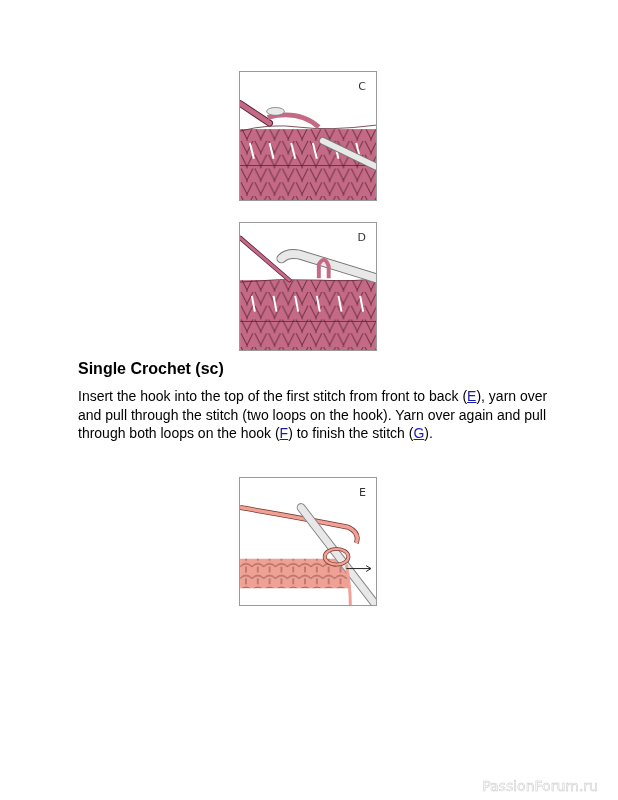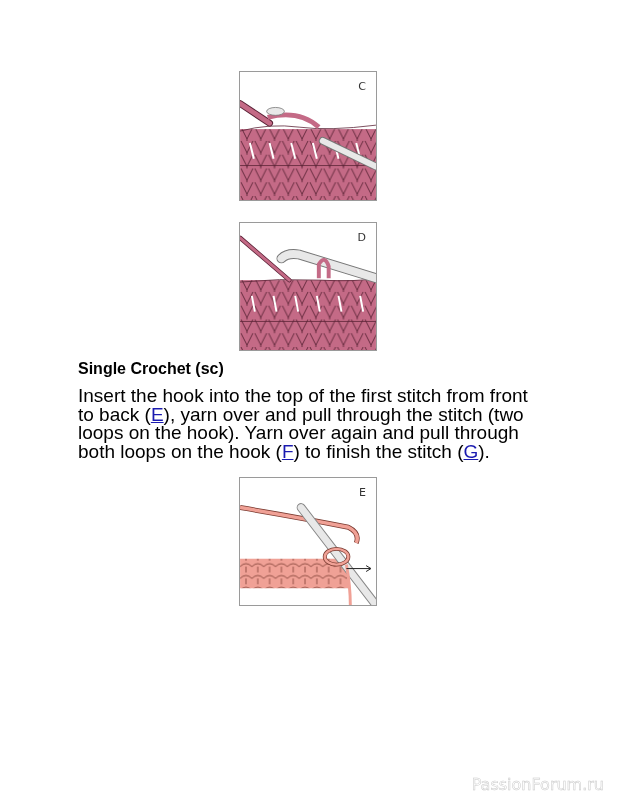--- a/index.html
+++ b/index.html
@@ -4,23 +4,23 @@
 <style>
   html, body { margin:0; padding:0; background:#ffffff; }
   body { width:618px; height:800px; position:relative; overflow:hidden; font-family:"Liberation Sans", sans-serif; }
   .fig { position:absolute; left:239px; width:138px; border:1px solid #9a9a9a; background:#fff; overflow:hidden; box-sizing:border-box; }
   .fig svg { position:absolute; left:0; top:0; width:100%; height:100%; }
   .fig-label { position:absolute; right:10px; top:8px; font-size:11px; color:#333; font-family:"DejaVu Sans", sans-serif; }
   #fig-c { top:71px; height:130px; }
   #fig-d { top:222px; height:129px; }
   #fig-e { top:477px; height:129px; }
   .heading { position:absolute; left:78px; top:360px; font-size:16px; font-weight:bold; color:#000; margin:0; }
-  .para { position:absolute; left:78px; top:387px; width:470px; font-size:19px; line-height:18.6px; color:#000; margin:0; }
+  .para { position:absolute; left:78px; top:387px; width:470px; font-size:14px; line-height:18.6px; color:#000; margin:0; }
   .para a { color:#1a1ab0; text-decoration:underline; }
-  .watermark { position:absolute; right:14px; bottom:6px; font-size:16px; color:#fff; -webkit-text-stroke:0.5px #c8c8c8; font-family:"DejaVu Sans", sans-serif; }
+  .watermark { position:absolute; right:20px; bottom:6px; font-size:14px; color:#fff; -webkit-text-stroke:0.5px #c8c8c8; font-family:"DejaVu Sans", sans-serif; }
 </style>
 </head>
 <body>
 
 <div class="fig" id="fig-c">
   <svg viewBox="0 0 138 130">
     <defs>
       <pattern id="stC" width="14" height="14" patternUnits="userSpaceOnUse">
         <rect width="14" height="14" fill="#c46a86"></rect>
         <path d="M1 0 L7 12 M13 0 L7 12 M7 12 L7 14" stroke="#5a2236" stroke-width="0.9" fill="none"></path>

